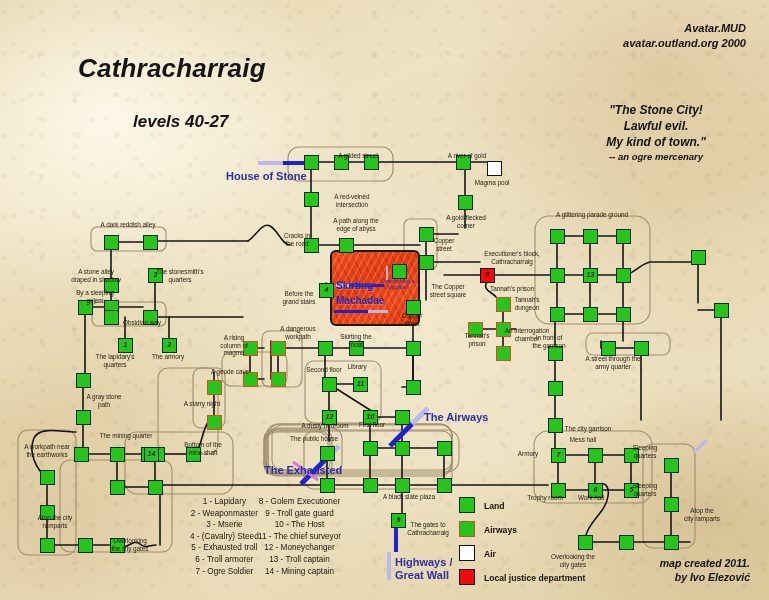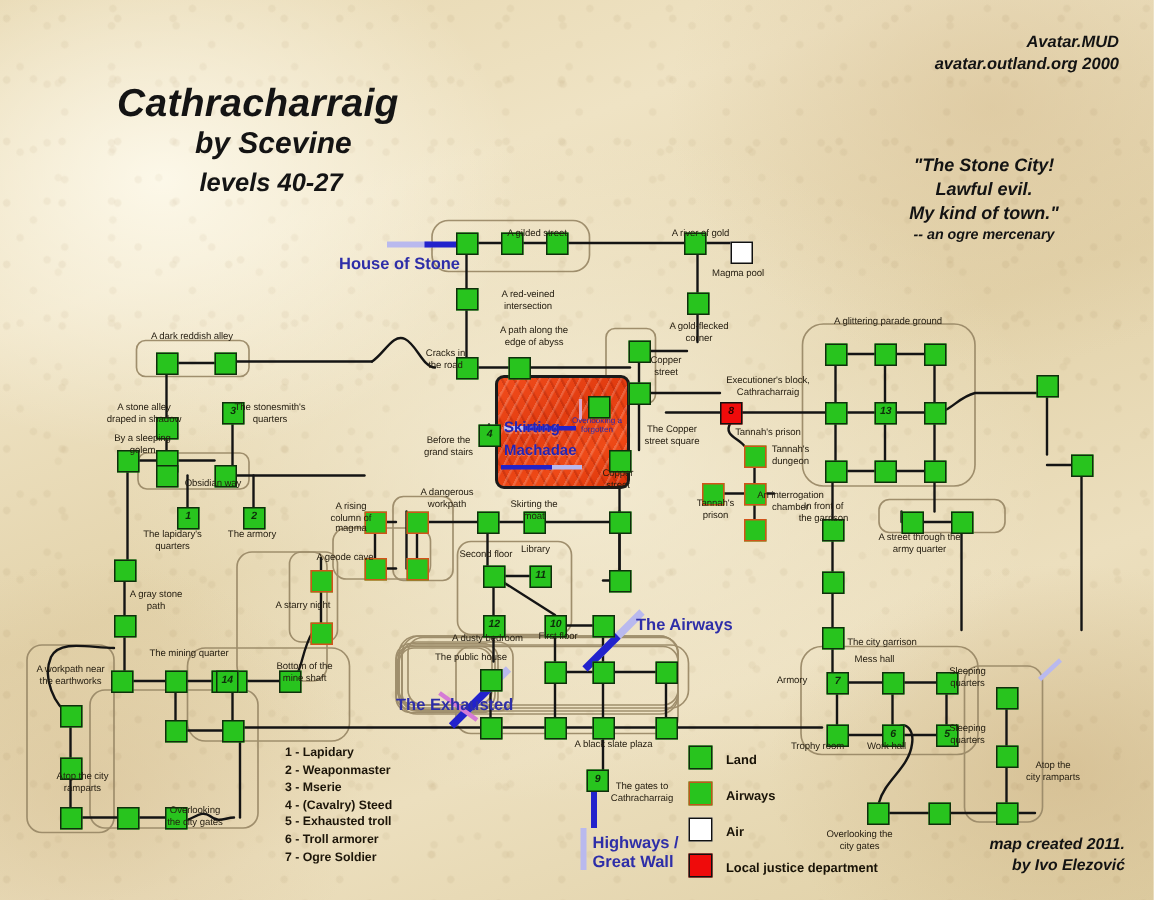--- a/index.html
+++ b/index.html
@@ -67,21 +67,21 @@
   .node.cursed{border-color:#d3521a;border-width:1.6px;}
   .node.air{background:#ffffff;border-color:#101010;}
   .node.justice{background:#ef0b0b;border-color:#101010;}
   .node .num{
     display:block;width:100%;text-align:center;font-size:7px;font-weight:bold;
     font-style:italic;color:#0d2d0a;line-height:12.2px;
   }
   .node.justice .num{color:#2a0000;}
 
   
-  .leg-col{position:absolute;font-size:8.2px;font-weight:bold;color:#1c1509;line-height:11.6px;white-space:pre;}
+  .leg-col{position:absolute;font-size:8.2px;font-weight:normal;color:#1c1509;line-height:11.6px;white-space:pre;text-align:center;}
   .legend-sw{position:absolute;width:16px;height:16px;box-sizing:border-box;border:1.6px solid #0f2f0c;background:#28c41e;}
   .legend-sw.cursed{border-color:#c1551d;}
   .legend-sw.air{background:#fff;border-color:#111;}
   .legend-sw.justice{background:#ef0b0b;border-color:#111;}
   .legend-lbl{position:absolute;font-size:8.6px;font-weight:bold;color:#181206;white-space:pre;}
 
   
   #fortress{
     position:absolute;left:330px;top:250px;width:86px;height:72px;
     border:2px solid #1a1a1a;border-radius:6px;
@@ -286,21 +286,20 @@
     <div class="fbar pale" style="left:32px;top:58px;width:24px;"></div>
     <div class="fbar" style="left:2px;top:58px;width:34px;"></div>
     <div class="fbar" style="left:54px;top:14px;width:2px;height:14px;background:#d9a9c9;"></div>
     <div class="fname"><span>Skirting</span>
 <span>Machadae</span></div>
     <div class="finner">Overlooking a forgotten</div>
   </div>
   <div class="node" style="left:392px;top:264px;"></div>
 
   <div class="txt title-main" style="left:78px;top:54px;">Cathracharraig</div>
-  <div class="txt title-sub" style="left:130px;top:85px;">by Scevine</div>
   <div class="txt title-lv" style="left:133px;top:112px;">levels 40-27</div>
 
   <div class="txt mud-line" style="left:546px;top:22px;width:200px;">Avatar.MUD</div>
   <div class="txt mud-line" style="left:546px;top:37px;width:200px;">avatar.outland.org 2000</div>
 
   <div class="txt quote" style="left:566px;top:104px;width:180px;">"The Stone City!</div>
   <div class="txt quote" style="left:566px;top:120px;width:180px;">Lawful evil.</div>
   <div class="txt quote" style="left:566px;top:136px;width:180px;">My kind of town."</div>
   <div class="txt quote attr" style="left:566px;top:152px;width:180px;font-size:9.5px;">-- an ogre mercenary</div>
 
@@ -526,20 +525,27 @@
 Great Wall</div>
     </div>
 
   <div class="leg-col" id="leg-left" style="left:190px;top:496px;">1 - Lapidary
 2 - Weaponmaster
 3 - Mserie
 4 - (Cavalry) Steed
 5 - Exhausted troll
 6 - Troll armorer
 7 - Ogre Soldier</div>
+  <div class="leg-col" id="leg-right" style="left:258px;top:496px;">8 - Golem Executioner
+9 - Troll gate guard
+10 - The Host
+11 - The chief surveyor
+12 - Moneychanger
+13 - Troll captain
+14 - Mining captain</div>
   <div class="layer" id="leg-colors">
       <div class="legend-sw" style="left: 459px; top: 497px;"></div>
       <div class="legend-lbl" style="left: 484px; top: 501px;">Land</div>
       <div class="legend-sw cursed" style="left: 459px; top: 521px;"></div>
       <div class="legend-lbl" style="left: 484px; top: 525px;">Airways</div>
       <div class="legend-sw air" style="left: 459px; top: 545px;"></div>
       <div class="legend-lbl" style="left: 484px; top: 549px;">Air</div>
       <div class="legend-sw justice" style="left: 459px; top: 569px;"></div>
       <div class="legend-lbl" style="left: 484px; top: 573px;">Local justice department</div>
     </div>

